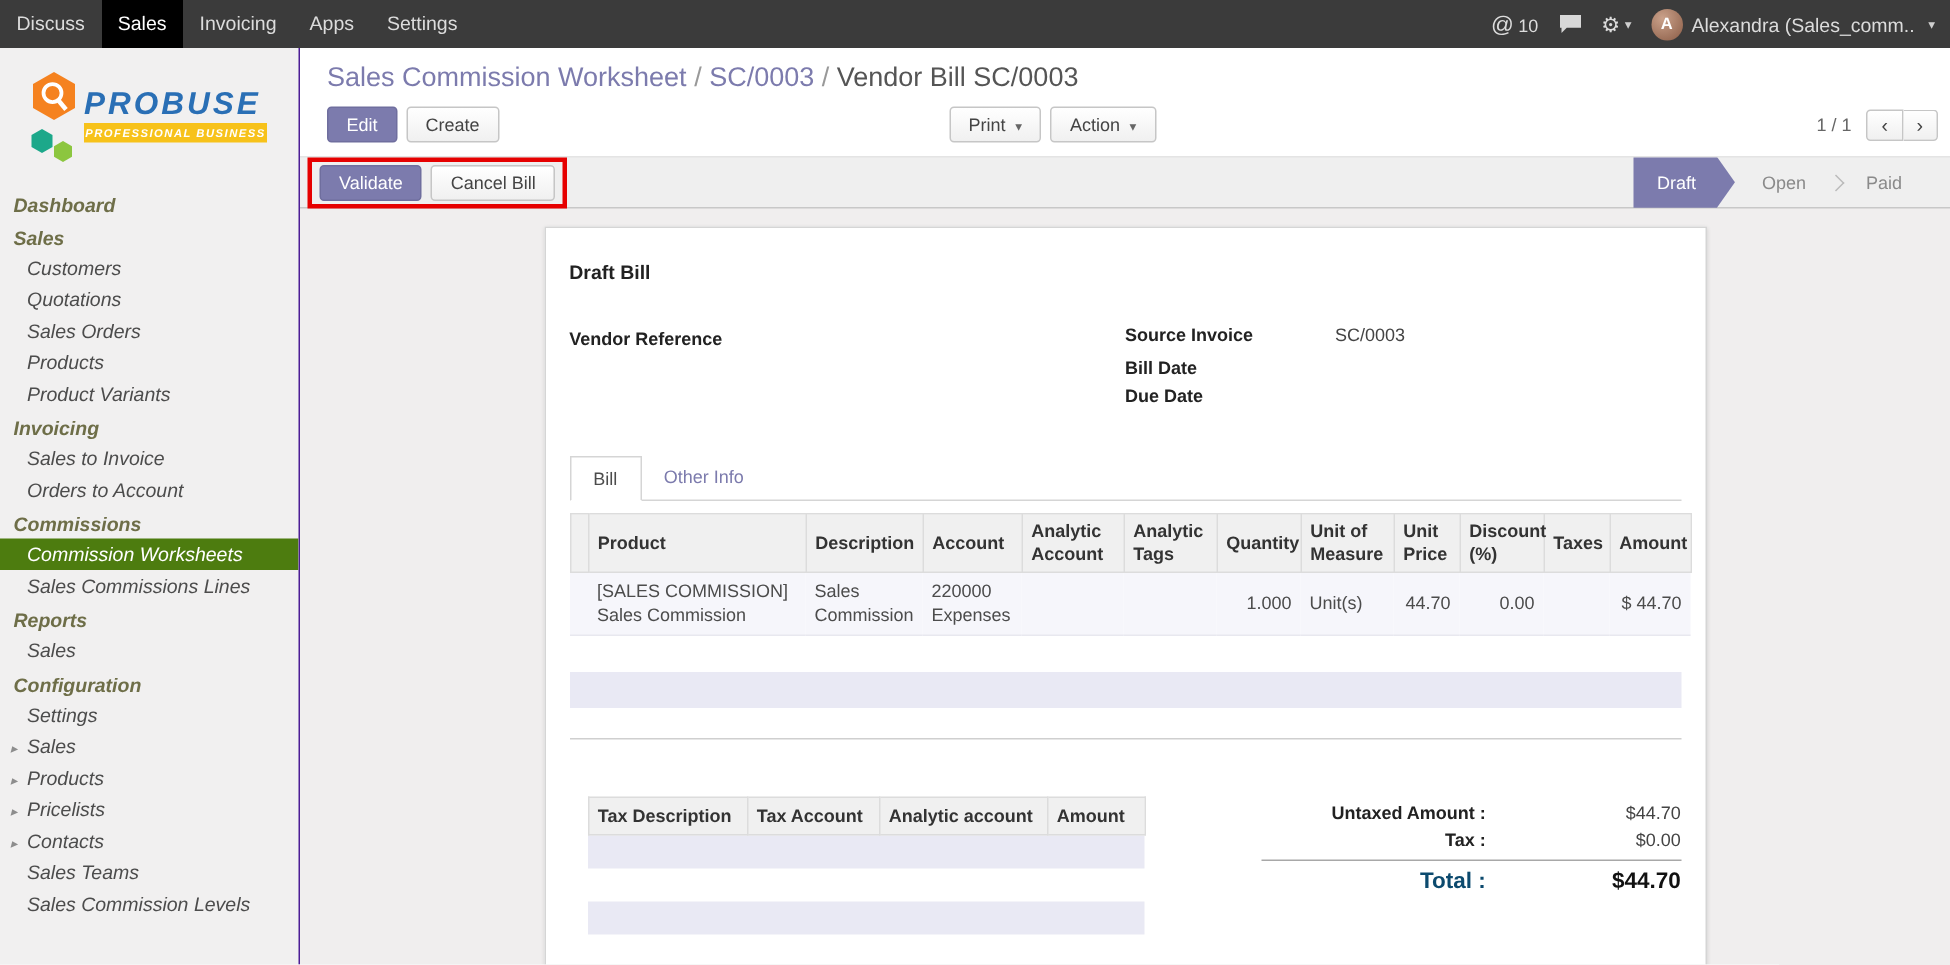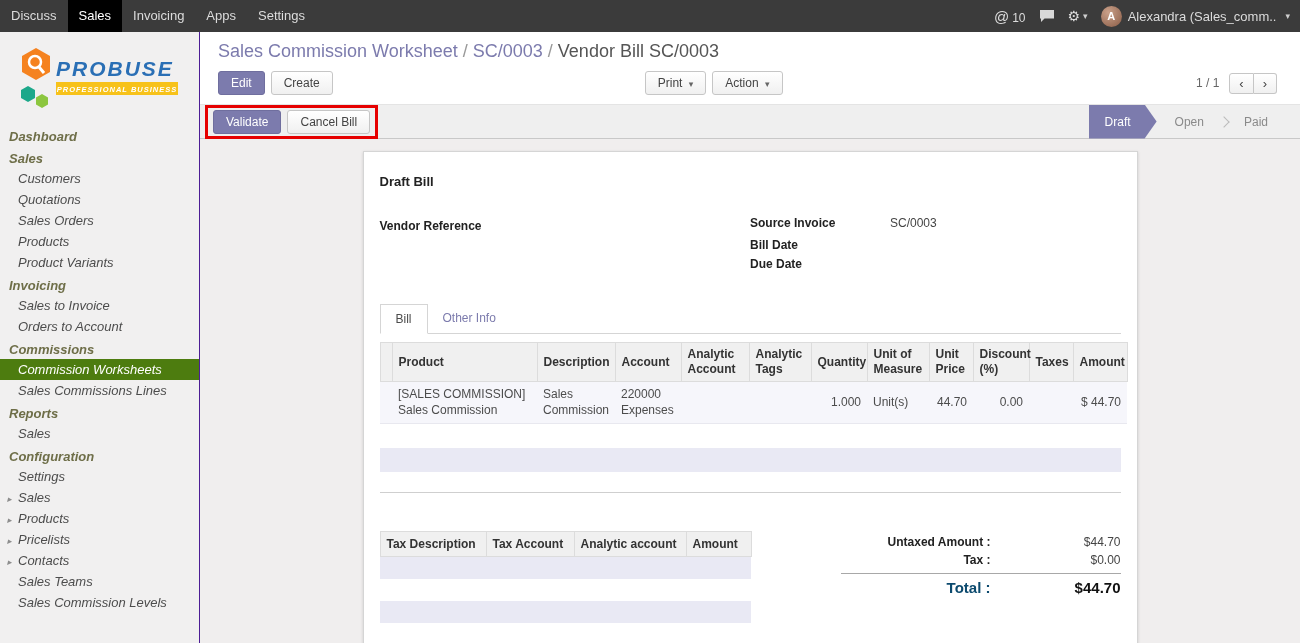--- a/index.html
+++ b/index.html
@@ -31,21 +31,21 @@
   .side-item { font-size:13px; color:#4c4c4c; padding:3px 4px 3px 18px; cursor:pointer; position:relative; line-height:15px; }
   .side-item.selected { background:#4d7c0f; color:#fff; }
   .side-item .tri { position:absolute; left:7px; top:5px; font-size:9px; color:#8d8d8d; }
 
   
   .control-panel { background:#fff; padding:9px 0 9px 18px; }
   .breadcrumb { font-size:18px; margin-bottom:9px; }
   .bc-link { color:#7c7bad; cursor:pointer; }
   .bc-sep { color:#999; margin:0 5px; }
   .bc-current { color:#555; }
-  .cp-row { display:flex; align-items:center; padding-right:23px;gap:12px; }
+  .cp-row { display:flex; align-items:center; padding-right:8px; }
   .btn { font-size:12px; padding:4px 12px; border:1px solid #c6c6c6; background:linear-gradient(#ffffff,#f0f0f0); border-radius:3px; color:#444;
          cursor:pointer; font-family:inherit; white-space:nowrap; }
   .btn.primary { background:#7c7bad; border-color:#6f6e9e; color:#fff; }
   .grp { display:flex; gap:6px; }
   .mid-group { margin-left:300px; }
   .pager { margin-left:auto; display:flex; align-items:center; gap:10px; color:#666; font-size:12px; }
   .pager-nav { display:flex; }
   .pager-nav .btn { padding:2px 9px; font-size:13px; }
   .pager-nav .btn:first-child { border-radius:3px 0 0 3px; }
   .pager-nav .btn:last-child { border-radius:0 3px 3px 0; border-left:none; }
@@ -81,21 +81,21 @@
   .bill-table { width:100%; margin-top:8px; }
   .bill-table th { background:#f0f0f0; border:1px solid #dcdcdc; font-size:12px; text-align:left; padding:4px 6px; color:#333; line-height:1.25; }
   .bill-table td { font-size:12px; color:#4c4c4c; padding:5px 6px; vertical-align:middle; line-height:1.3; }
   .bill-table tr.data td { background:#f6f6fb; border-bottom:1px solid #e8e8ef; }
   .num { text-align:right; }
 
   .stripe { height:24px; }
   .lav { background:#e9e9f4; }
   .grid-endline { border-bottom:1px solid #cfcfcf; }
 
-  .bottom-section { display:flex; justify-content:space-between; margin-top:38px; }
+  .bottom-section { display:flex; justify-content:space-between; margin-top:38px;margin-left:12px; }
   .tax-table { width:371px; }
   .tax-table th { background:#f0f0f0; border:1px solid #dcdcdc; font-size:12px; font-weight:bold; text-align:left; padding:5px 6px; color:#333; }
   .tax-table td { height:22px; padding:0; border:none; }
 
   .totals { width:280px; padding-top:2px; }
   .trow { display:flex; justify-content:flex-end; align-items:baseline; padding:2px 0;gap:48px; }
   .tlabel { font-size:12px; font-weight:bold; color:#222; text-align:right; }
   .tvalue { width:82px; text-align:right; font-size:12px; color:#444; }
   .totals-sep { border-bottom:1px solid #a8a8a8; margin:4px 0 3px; }
   .trow.total .tlabel { font-size:15px; color:#0c4a6e; }

